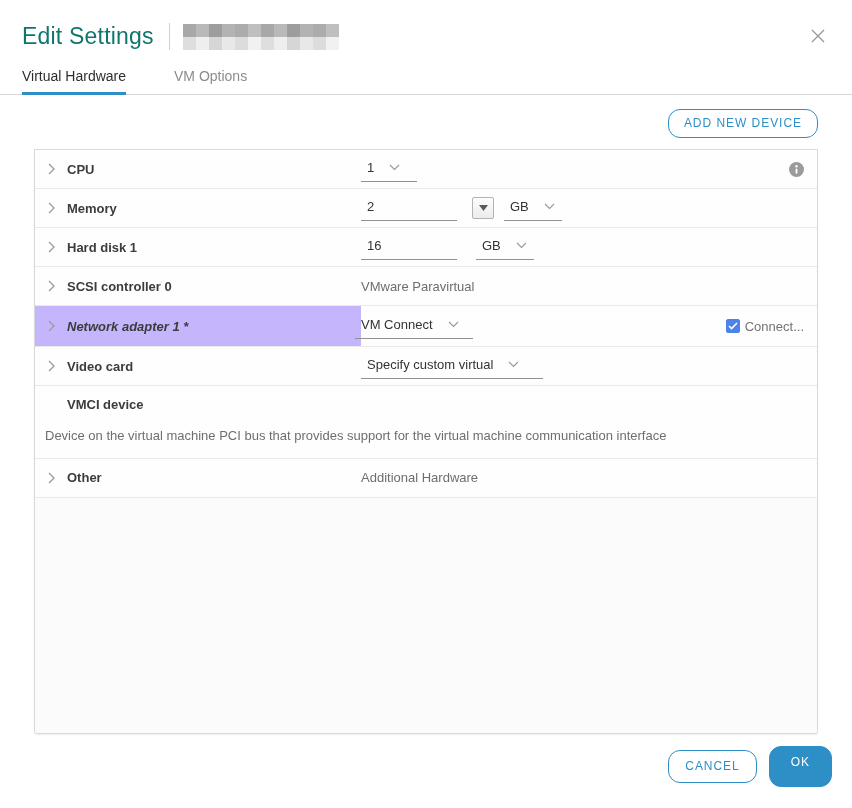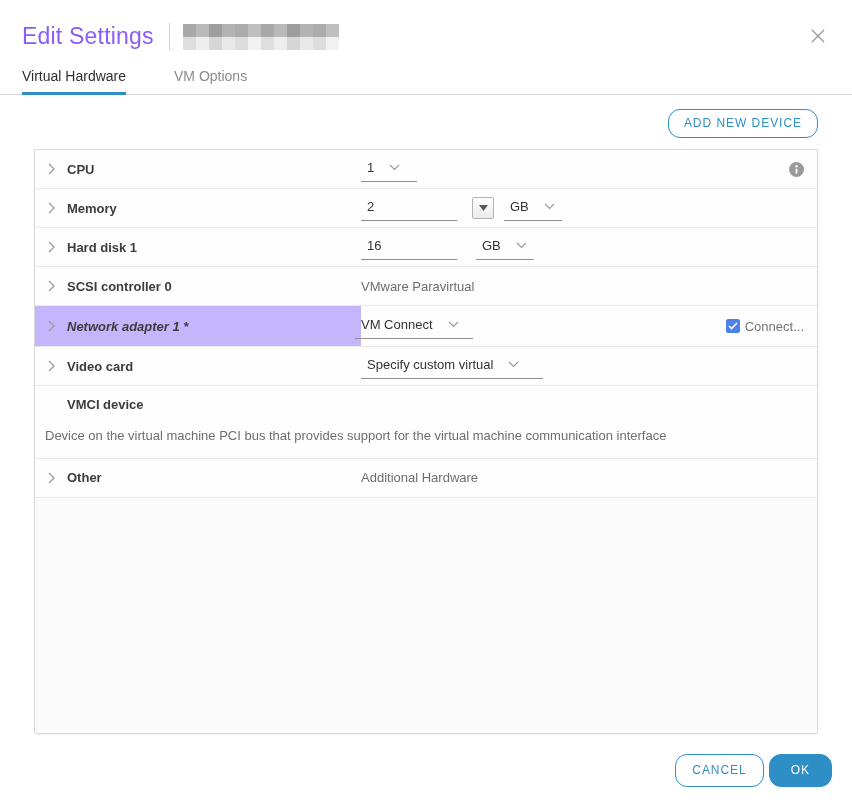--- a/index.html
+++ b/index.html
@@ -7,21 +7,21 @@
   body {
     position:relative;
     font-family:"Liberation Sans", sans-serif;
     background:#ffffff;
     color:#333;
     overflow:hidden;
   }
 
   
   .header { display:flex; align-items:center; padding:20px 22px 0 22px; height:52px; }
-  .dialog-title { font-size:23px; font-weight:400; color:#8b5cf6; letter-spacing:.2px; white-space:nowrap; }
+  .dialog-title { font-size:23px; font-weight:400; color:#0f766e; letter-spacing:.2px; white-space:nowrap; }
   .header-divider { width:1px; height:27px; background:#cfcfcf; margin:0 13px 0 15px; }
   .redacted { width:156px; height:26px; margin-top:2px; }
   .redacted .r1 { height:13px;
     background:repeating-linear-gradient(90deg,#a8a8a8 0 13px,#b9b9b9 13px 26px,#9d9d9d 26px 39px,#b3b3b3 39px 52px,#acacac 52px 65px,#bfbfbf 65px 78px); }
   .redacted .r2 { height:13px;
     background:repeating-linear-gradient(90deg,#dedede 0 13px,#eeeeee 13px 26px,#d6d6d6 26px 39px,#e8e8e8 39px 52px,#dcdcdc 52px 65px,#f1f1f1 65px 78px); }
   .close-btn { margin-left:auto; cursor:pointer; display:flex; align-items:center; padding:4px; }
 
   
   .tabs { display:flex; padding-left:22px; margin-top:10px; border-bottom:1px solid #d7d7d7; }
@@ -63,23 +63,23 @@
     display:flex; align-items:center; justify-content:center; margin-right:5px; cursor:pointer; flex:none; }
   .checkbox-label { font-size:13px; color:#737373; white-space:nowrap; }
 
   
   .row-vmci { border-bottom:none; }
   .desc-row { background:#fefefe; border-bottom:1px solid #e9e9e9; padding:4px 12px 13px 10px;
     font-size:13px; color:#6e6e6e; line-height:1.35; }
   .filler { flex:1; background:#fbfbfb; }
 
   
-  .footer { position:absolute; right:20px; bottom:21px; display:flex; gap:5px;align-items:center; }
+  .footer { position:absolute; right:20px; bottom:21px; display:flex; gap:12px;align-items:center; }
   .btn-cancel { background:#fff; border:1px solid #2d8fc5; color:#2d8fc5; padding:8px 16px 9px; }
-  .btn-ok { background:#2d8fc5; border:1px solid #2d8fc5; color:#fff; padding:8px 21px 9px; }
+  .btn-ok { background:#2d8fc5; border:1px solid #2d8fc5; color:#fff; padding:8px 21px 17px; }
 
   .muted-caret svg { display:block; }
 </style>
 </head>
 <body>
 
 <div class="header">
   <div class="dialog-title">Edit Settings</div>
   <div class="header-divider"></div>
   <div class="redacted">

